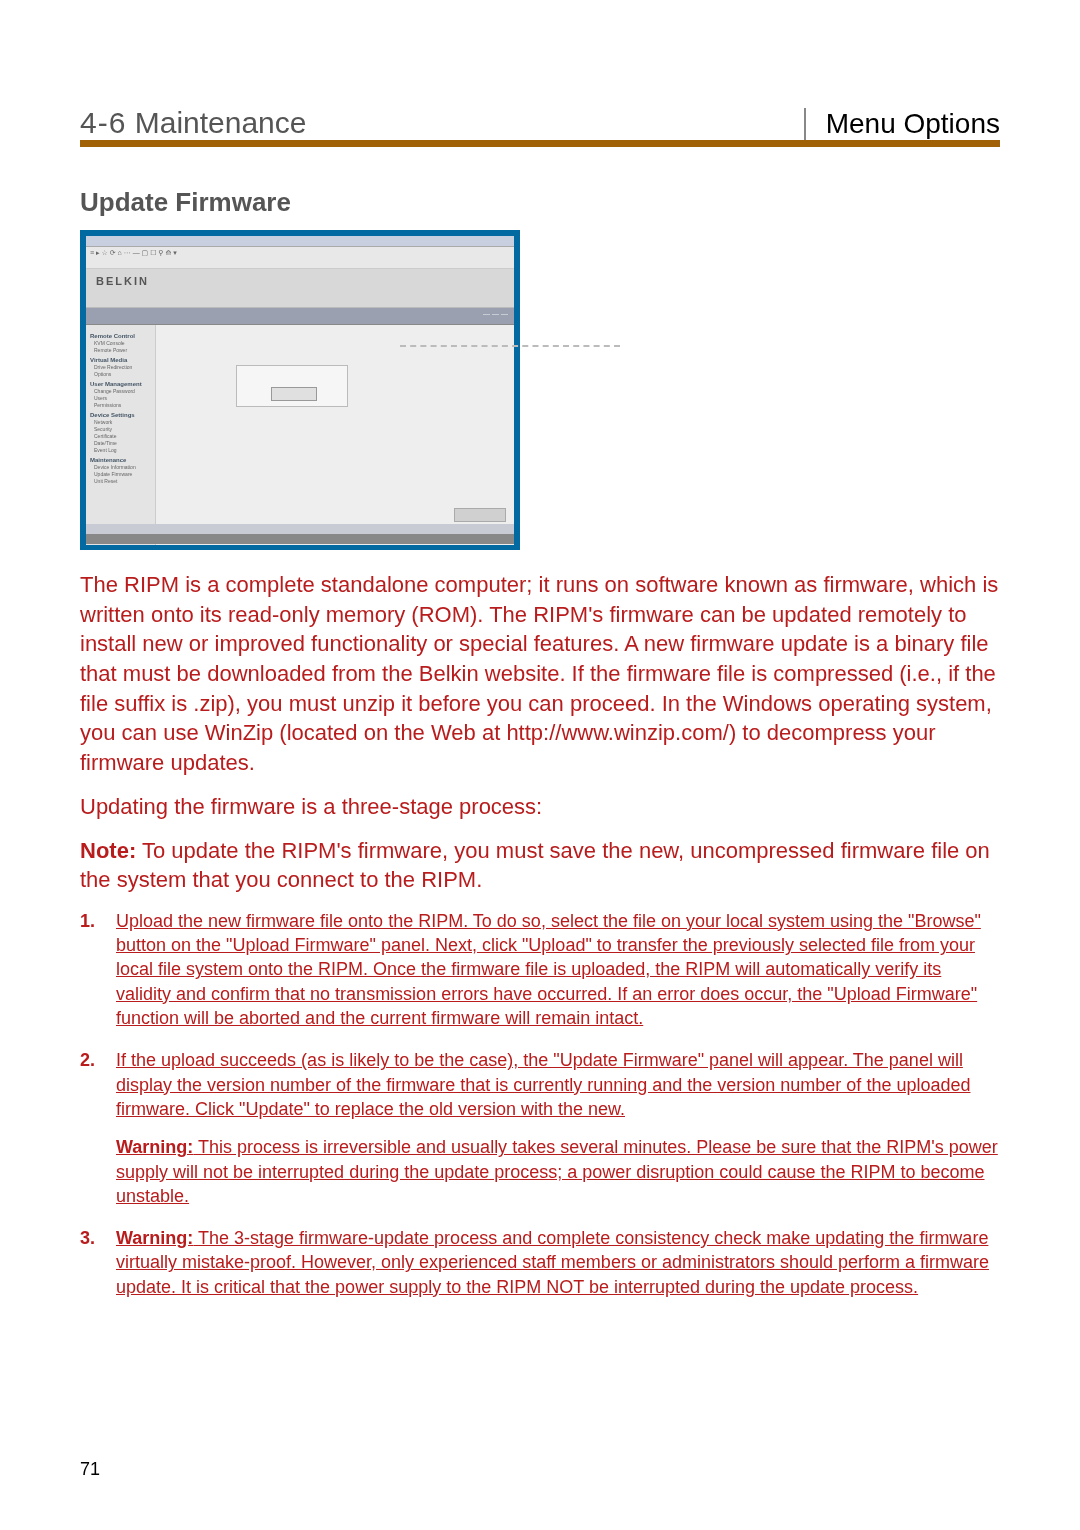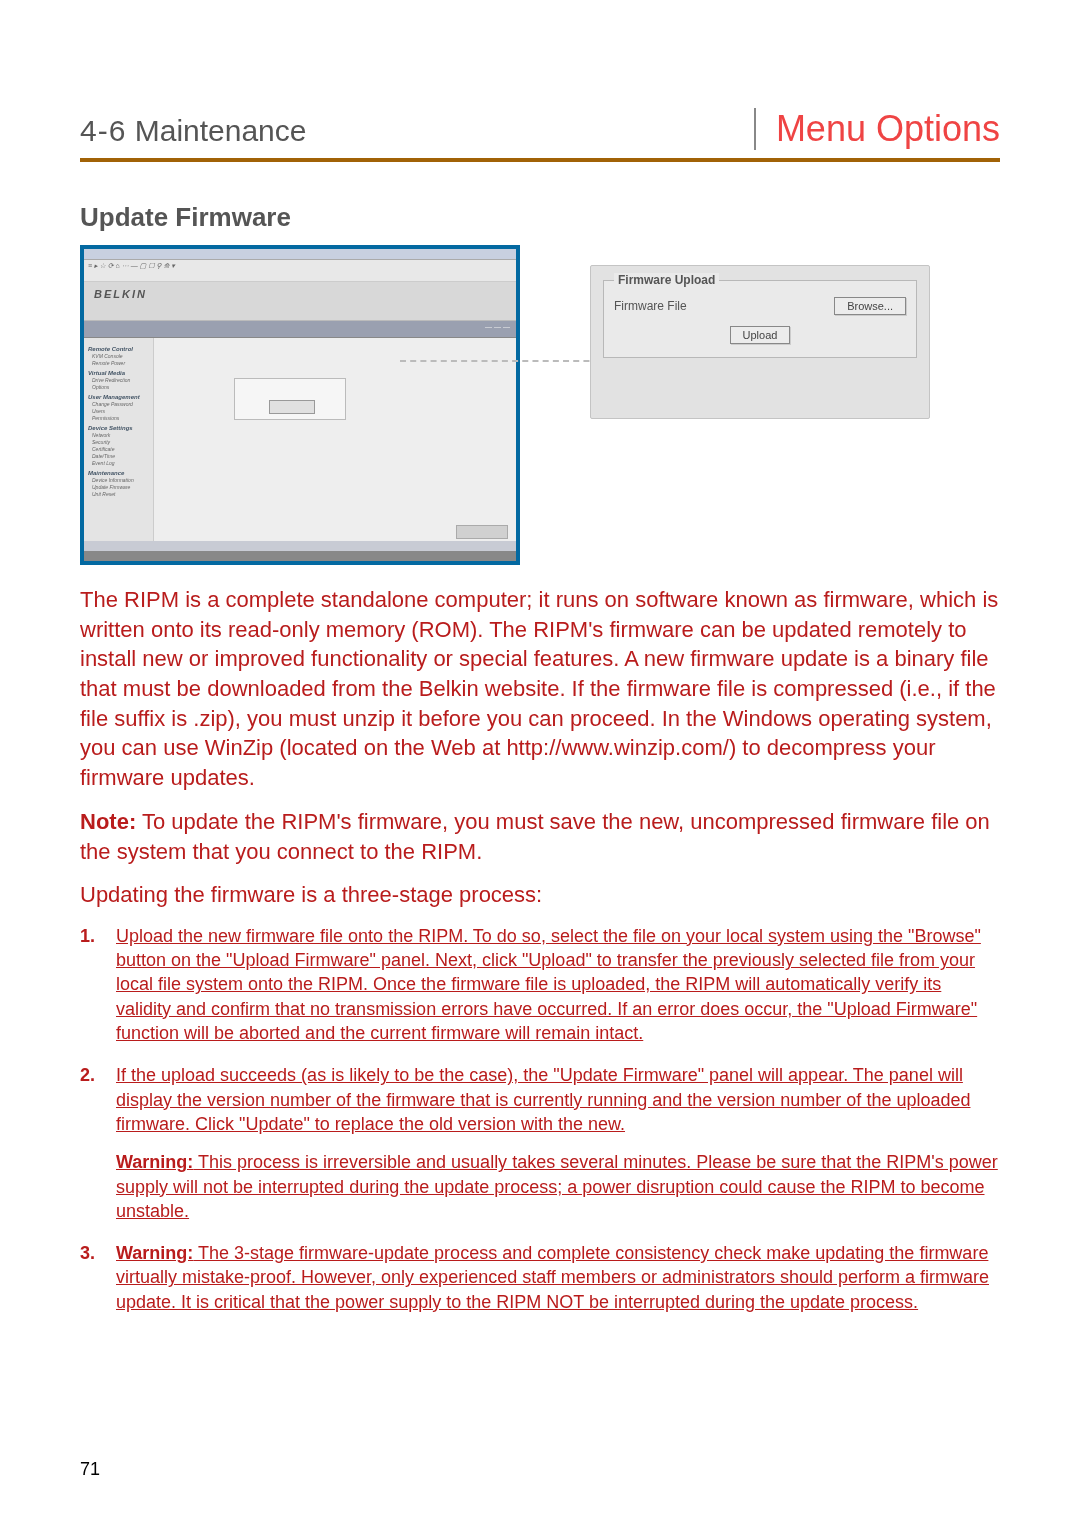--- a/index.html
+++ b/index.html
@@ -12,59 +12,58 @@
     height: 1530px;
     position: relative;
   }
   .page {
     padding: 80px 80px 40px 80px;
   }
   .header-row {
     display: flex;
     justify-content: space-between;
     align-items: baseline;
-    border-bottom: 4px solid #a16207;
-    padding-bottom: 8px;
+    border-bottom: 7px solid #a16207;
+    padding-bottom: 0;
     margin-bottom: 40px;
   }
   .header-left {
     font-size: 30px;
     color: #555;
     font-weight: 400;
   }
   .header-left .num {
     letter-spacing: 1px;
   }
   .header-right {
-    font-size: 36px;
-    color: #ef4444;
+    font-size: 28px;
+    color: #000000;
     border-left: 2px solid #888;
     padding-left: 20px;
     margin-top: 28px;
   }
   .section-title {
     font-size: 26px;
     color: #555;
     font-weight: bold;
     margin-bottom: 12px;
   }
   .figure-row {
     display: flex;
     align-items: flex-start;
     position: relative;
     margin-bottom: 20px;
   }
   .screenshot {
     width: 440px;
     height: 320px;
     background: #f2f2f2;
-    border: 4px solid #0369a1;
+    border: 6px solid #0369a1;
     position: relative;
     box-sizing: border-box;
-    font-style: italic;
   }
   .screenshot .titlebar {
     height: 10px;
     background: #c8d0e0;
     border-bottom: 1px solid #aaa;
   }
   .screenshot .toolbar {
     height: 22px;
     background: #e8e8e8;
     border-bottom: 1px solid #ccc;
@@ -327,41 +326,29 @@
           </div>
         </div>
       </div>
       <div class="status-lang"></div>
       <div class="statusbar"></div>
       <div class="statusbar2"></div>
     </div>
 
     <div class="connector"></div>
 
-    <div class="callout">
-      <div class="fieldset">
-        <div class="legend">Firmware Upload</div>
-        <div class="row">
-          <span class="lbl">Firmware File</span>
-          <span class="browse-btn">Browse...</span>
-        </div>
-        <div class="upload-row">
-          <span class="upload-btn">Upload</span>
-        </div>
-      </div>
-    </div>
 
   </div>
 
   <div class="body-text">
     <p>The RIPM is a complete standalone computer; it runs on software known as firmware, which is written onto its read-only memory (ROM). The RIPM's firmware can be updated remotely to install new or improved functionality or special features. A new firmware update is a binary file that must be downloaded from the Belkin website. If the firmware file is compressed (i.e., if the file suffix is .zip), you must unzip it before you can proceed. In the Windows operating system, you can use WinZip (located on the Web at http://www.winzip.com/) to decompress your firmware updates.</p>
+    <p>Updating the firmware is a three-stage process:</p>
     <p>
       <span class="note-label">Note:</span><span> To update the RIPM's firmware, you must save the new, uncompressed firmware file on the system that you connect to the RIPM.</span>
     </p>
-    <p>Updating the firmware is a three-stage process:</p>
 
     <ol class="steps">
       <li>
         <span>Upload the new firmware file onto the RIPM. To do so, select the file on your local system using the "Browse" button on the "Upload Firmware" panel. Next, click "Upload" to transfer the previously selected file from your local file system onto the RIPM. Once the firmware file is uploaded, the RIPM will automatically verify its validity and confirm that no transmission errors have occurred. If an error does occur, the "Upload Firmware" function will be aborted and the current firmware will remain intact.</span>
       </li>
       <li>
         <span>If the upload succeeds (as is likely to be the case), the "Update Firmware" panel will appear. The panel will display the version number of the firmware that is currently running and the version number of the uploaded firmware. Click "Update" to replace the old version with the new.</span>
         <p>
           <span class="warn-label">Warning:</span><span> This process is irreversible and usually takes several minutes. Please be sure that the RIPM's power supply will not be interrupted during the update process; a power disruption could cause the RIPM to become unstable.</span>
         </p>

